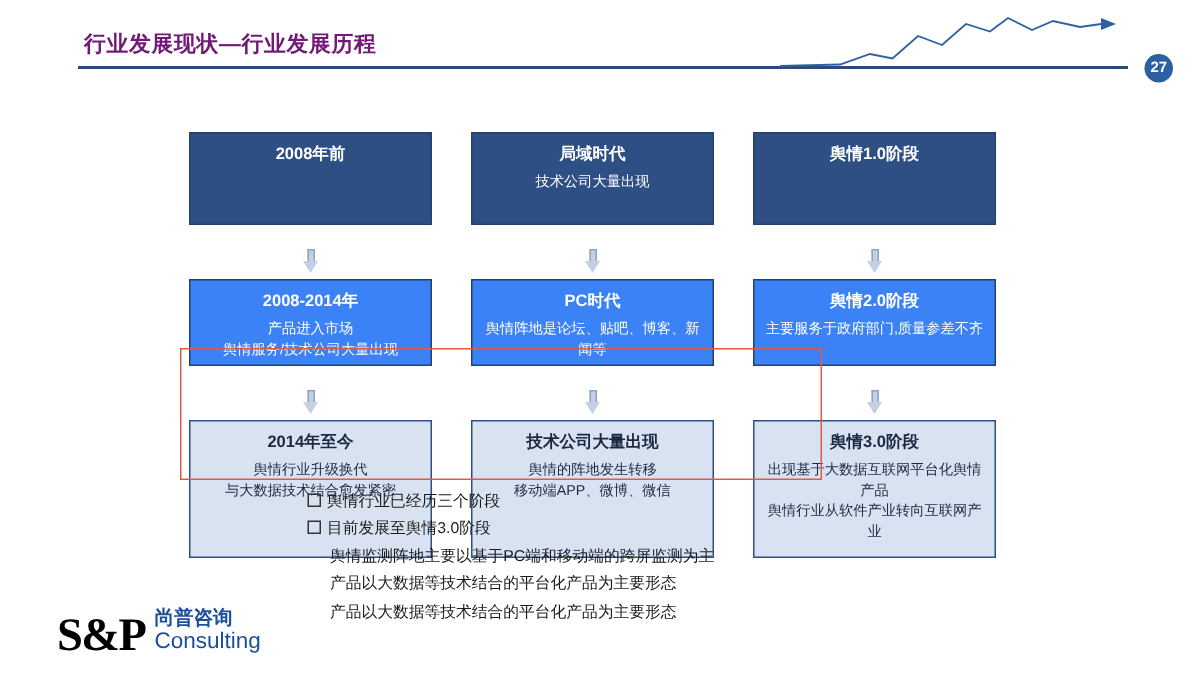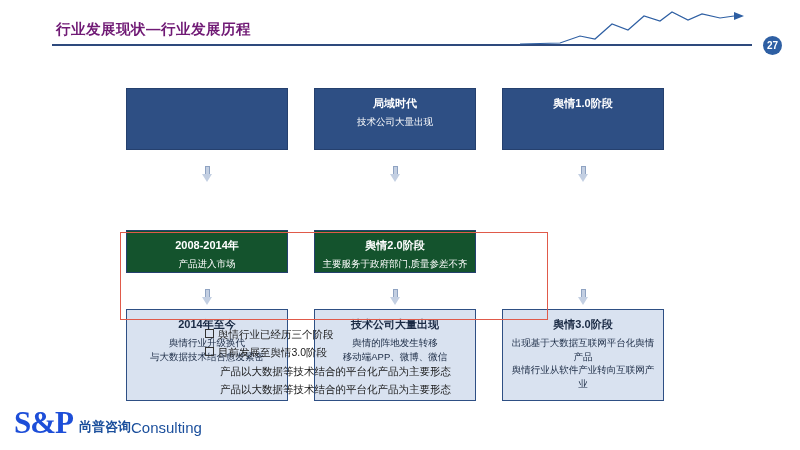--- a/index.html
+++ b/index.html
@@ -94,24 +94,23 @@
   .box .b-body {
     font-size: 9.5px;
     display: block;
   }
   .box.dark {
     background: #2e4f84;
     color: #ffffff;
     height: 62px;
   }
   .box.mid {
-    background: #14532d;
+    background: #3b82f6;
     color: #ffffff;
-    height: 43px;
-    margin-top: 44px;
+    height: 58px;
   }
   .box.light {
     background: #d9e2f0;
     color: #1a2a44;
     height: 92px;
     border-color: #2e4f84;
   }
   .arrow-row {
     display: flex;
     gap: 26px;
@@ -192,23 +191,24 @@
     left: 14px;
     bottom: 12px;
     display: flex;
     align-items: flex-end;
     gap: 6px;
   }
   .logo-sp {
     font-family: "Liberation Serif", serif;
     font-size: 31px;
     font-weight: bold;
-    color: #1d4ed8;
+    color: #000000;
     line-height: 1;
     letter-spacing: -1px;
+    margin-left: 24px;
   }
   .logo-cn {
     font-size: 13px;
     font-weight: bold;
     color: #1b4f9c;
     line-height: 1.1;
   }
   .logo-en {
     font-size: 15px;
     color: #1b4f9c;
@@ -236,20 +236,21 @@
     <polygon points="214,6 224,10 214,14" fill="#2e5fa3"></polygon>
   </svg>
 
   <div class="page-badge">27</div>
 
   <div class="grid">
 
     <div class="row">
       <div class="cell">
         <div class="box dark">
+          <span class="b-title">2008年前</span>
         </div>
       </div>
       <div class="cell">
         <div class="box dark">
           <span class="b-title">局域时代</span>
           <span class="b-body">技术公司大量出现</span>
         </div>
       </div>
       <div class="cell">
         <div class="box dark">
@@ -277,20 +278,26 @@
             <span class="head"></span>
           </span>
       </div>
     </div>
 
     <div class="row">
       <div class="cell">
         <div class="box mid">
           <span class="b-title">2008-2014年</span>
           <span class="b-body">产品进入市场<br>舆情服务/技术公司大量出现</span>
+        </div>
+      </div>
+      <div class="cell">
+        <div class="box mid">
+          <span class="b-title">PC时代</span>
+          <span class="b-body">舆情阵地是论坛、贴吧、博客、新闻等</span>
         </div>
       </div>
       <div class="cell">
         <div class="box mid">
           <span class="b-title">舆情2.0阶段</span>
           <span class="b-body">主要服务于政府部门,质量参差不齐</span>
         </div>
       </div>
     </div>
 
@@ -341,26 +348,27 @@
 
   <div class="bullets">
     <div class="bullet-line">
       <span class="sq"></span>
       <span>舆情行业已经历三个阶段</span>
     </div>
     <div class="bullet-line">
       <span class="sq"></span>
       <span>目前发展至舆情3.0阶段</span>
     </div>
+    <div class="sub-line">舆情监测阵地主要以基于PC端和移动端的跨屏监测为主</div>
     <div class="sub-line">产品以大数据等技术结合的平台化产品为主要形态</div>
     <div class="sub-line">产品以大数据等技术结合的平台化产品为主要形态</div>
   </div>
 
   <div class="footer">
     <span class="logo-sp">S&amp;P</span>
-    <span style="display:flex; flex-direction:row; padding-bottom:2px;justify-content:space-between;">
+    <span style="display:flex; flex-direction:column; padding-bottom:2px;justify-content:space-between;">
       <span class="logo-cn">尚普咨询</span>
       <span class="logo-en">Consulting</span>
     </span>
   </div>
   <div class="footer-bar"></div>
 
 </div>
 
 </body></html>

